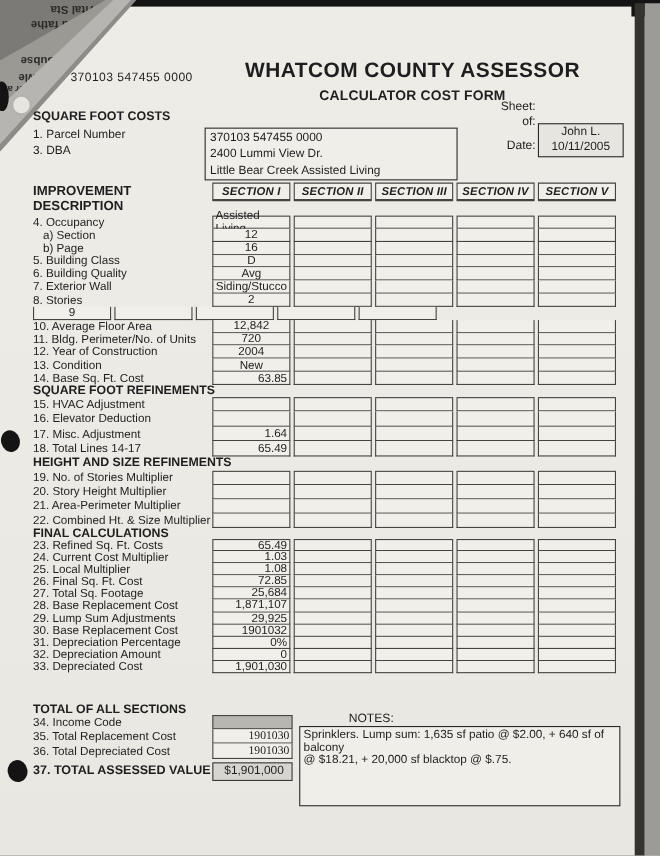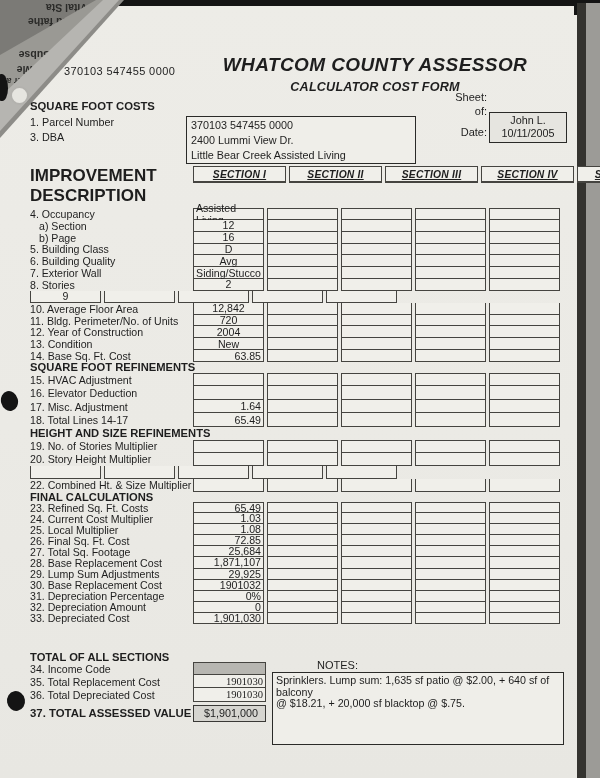--- a/index.html
+++ b/index.html
@@ -25,43 +25,43 @@
   .frag3{left:0;top:49px;width:56px;font-size:10.5px;}
   .frag4{left:0;top:64px;width:40px;font-size:10.5px;}
   .frag5{left:0;top:76px;width:22px;font-size:8.5px;}
   .hole{left:10px;top:86px;width:19px;height:19px;border-radius:50%;
         background:#e6e5e0;border:2px solid #b3b2ae;box-sizing:border-box;}
   .blob{left:-4px;top:74px;width:12px;height:27px;background:#141414;border-radius:45% 55% 50% 50%;}
   .dot1{left:1px;top:391px;width:17px;height:20px;background:#141414;border-radius:50%;transform:rotate(-14deg);}
   .dot2{left:7px;top:691px;width:18px;height:20px;background:#141414;border-radius:50%;transform:rotate(-10deg);}
 
   
-  .title-wrap{left:170px;top:54px;width:410px;text-align:center;font-style:italic;}
+  .title-wrap{left:170px;top:54px;width:410px;text-align:center;}
   .title{font-size:19px;font-weight:bold;letter-spacing:.4px;}
   .subtitle{font-size:12.6px;font-weight:bold;margin-top:4px;letter-spacing:.2px;}
   .parcel-ref{left:64px;top:65px;font-size:11px;letter-spacing:.4px;}
   .sheet-block{left:390px;top:91px;width:97px;text-align:right;font-size:11px;line-height:13.5px;}
   .date-label{left:420px;top:126px;width:67px;text-align:right;font-size:11px;}
   .date-box{left:489px;top:112px;width:76px;height:28px;border:1.5px solid #2a2a28;background:#e6e5e0;
             text-align:center;font-size:10.8px;line-height:13px;padding-top:1px;box-sizing:content-box;}
   .parcel-box{left:186px;top:116px;width:230px;height:48px;border:1.5px solid #2a2a28;
               font-size:10.8px;line-height:15.2px;padding:1px 0 0 4px;box-sizing:border-box;background:#efeee9;}
   .sfc{left:30px;top:100px;}
   .sfc-heading{font-weight:bold;font-size:11.3px;margin-bottom:3px;}
   .sfc-item{font-size:10.8px;line-height:15.2px;}
 
   
   .main{left:30px;top:166px;width:534px;}
   .trow{display:flex;align-items:stretch;}
   .tlabel{width:163px;flex:none;font-size:10.6px;display:flex;align-items:center;}
-  .tlabel.bold{font-weight:bold;font-size:17px;}
+  .tlabel.bold{font-weight:bold;font-size:12px;}
   .tlabel.indent{padding-left:9px;box-sizing:border-box;}
-  .thead{width:93px;flex:none;margin-right:3px;height:17px;border:1.4px solid #454440;border-bottom:2.4px solid #454440;
+  .thead{width:71px;flex:none;margin-right:3px;height:17px;border:1.4px solid #454440;border-bottom:2.4px solid #454440;
          font-style:italic;font-weight:bold;font-size:10.3px;display:flex;align-items:center;justify-content:center;
-         background:#f0efea;box-sizing:border-box;letter-spacing:.2px;text-decoration:underline;}
+         background:#f0efea;box-sizing:border-box;letter-spacing:.2px;}
   .header-row{margin-bottom:2px;}
   .tcell{width:71px;flex:none;margin-right:3px;border-left:1.4px solid #454440;border-right:1.4px solid #454440;
          border-bottom:1px solid #454440;background:#f0efea;font-size:10.6px;display:flex;align-items:center;
          justify-content:center;padding:0 2px;box-sizing:border-box;}
   .tcell.a-r{justify-content:flex-end;padding-left:27px;}
   .tcell.single{width:73px;font-family:Liberation Serif, serif;}
   .tcell.shaded{background:#b7b6b1;}
   .block .trow:first-child .tcell{border-top:1.4px solid #454440;}
   .block .trow:last-child .tcell{border-bottom:1.4px solid #454440;}
   .group-heading{font-weight:bold;font-size:11.2px;display:flex;align-items:center;white-space:nowrap;}
@@ -293,20 +293,21 @@
         </div>
         <div class="trow" style="height:13px">
           <div class="tlabel">20. Story Height Multiplier</div>
           <div class="tcell"></div>
           <div class="tcell"></div>
           <div class="tcell"></div>
           <div class="tcell"></div>
           <div class="tcell"></div>
         </div>
         <div class="trow" style="height:13px">
+          <div class="tlabel">21. Area-Perimeter Multiplier</div>
           <div class="tcell"></div>
           <div class="tcell"></div>
           <div class="tcell"></div>
           <div class="tcell"></div>
           <div class="tcell"></div>
         </div>
         <div class="trow" style="height:13px">
           <div class="tlabel">22. Combined Ht. &amp; Size Multiplier</div>
           <div class="tcell"></div>
           <div class="tcell"></div>

